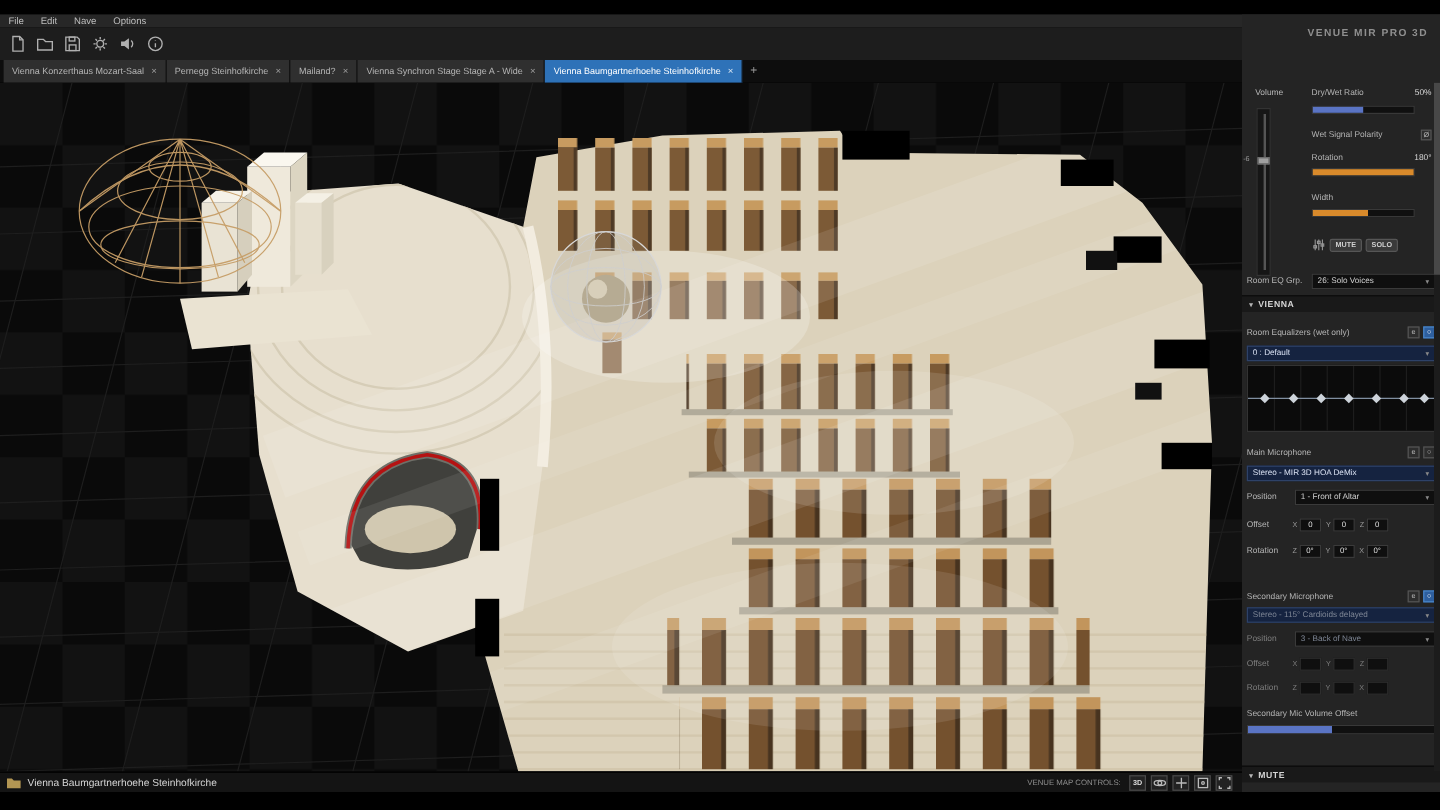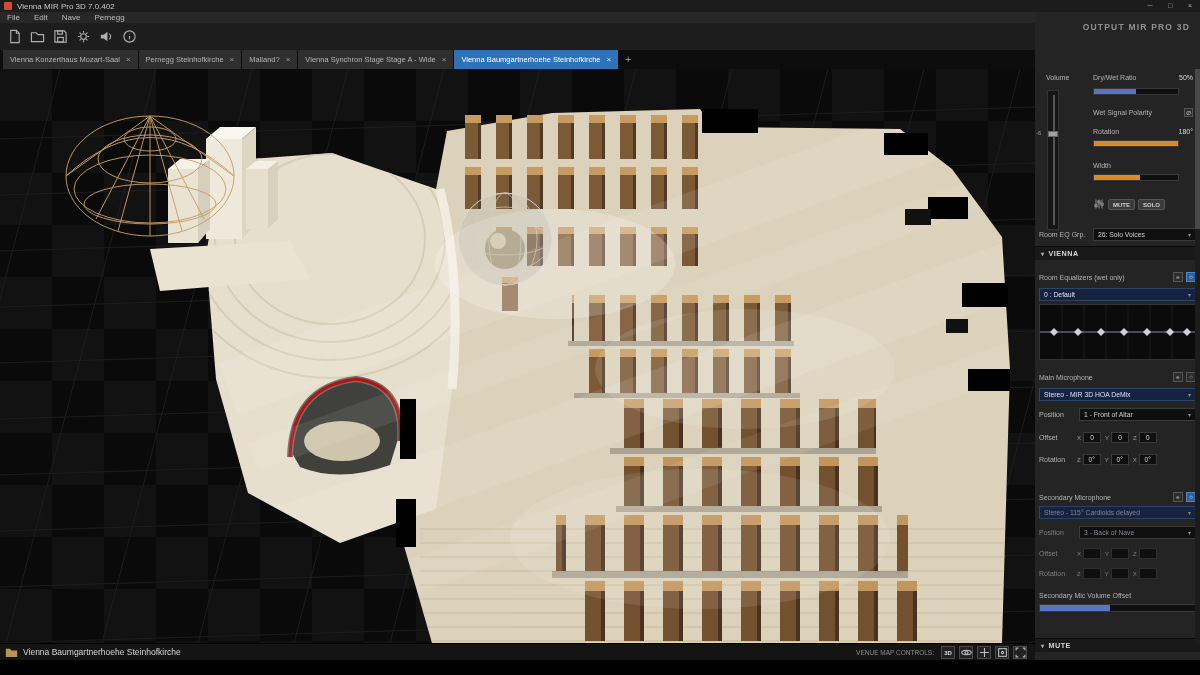--- a/index.html
+++ b/index.html
@@ -89,35 +89,26 @@
   .map-icon svg { stroke:#bbb; fill:none; stroke-width:1; }
 
   .scrollbar { position:absolute; left:1195px; top:69px; width:5px; height:574px; background:#1c1c1c; }
   .scroll-thumb { position:absolute; left:0; top:0; width:5px; height:160px; background:#484848; }
 </style>
 </head>
 <body>
 
 <div id="app">
 
-  <div class="titlebar">
-    <span class="app-icon"></span>
-    <span>Vienna MIR Pro 3D 7.0.402</span>
-    <div class="win-controls">
-      <span class="win-btn">─</span>
-      <span class="win-btn">□</span>
-      <span class="win-btn">×</span>
-    </div>
-  </div>
 
   <div class="menubar">
     <span class="menu-item">File</span>
     <span class="menu-item">Edit</span>
     <span class="menu-item">Nave</span>
-    <span class="menu-item">Pernegg</span>
+    <span class="menu-item">Options</span>
   </div>
 
   <div class="toolbar">
     <span class="tool-btn">
       <svg width="15" height="15" viewBox="0 0 16 16">
           <path d="M4 1.5h6l3 3v10H4z"></path>
           <path d="M10 1.5v3h3"></path>
         </svg>
     </span>
     <span class="tool-btn">
@@ -321,21 +312,21 @@
           <ellipse cx="505" cy="170" rx="46" ry="16"></ellipse>
           <ellipse cx="505" cy="170" rx="46" ry="32"></ellipse>
           <ellipse cx="505" cy="170" rx="16" ry="46"></ellipse>
           <ellipse cx="505" cy="170" rx="32" ry="46"></ellipse>
         </g>
       </g>
     </svg>
   </div>
 
   <div class="rightpanel">
-    <div class="brand">OUTPUT MIR PRO 3D</div>
+    <div class="brand">VENUE MIR PRO 3D</div>
 
     <div class="lbl-volume">Volume</div>
     <div class="fader-value">-6</div>
     <div class="fader">
       <div class="fader-track"></div>
       <div class="fader-handle"></div>
     </div>
 
     <div class="prow" style="top:62px">
       <span class="plabel">Dry/Wet Ratio</span>

